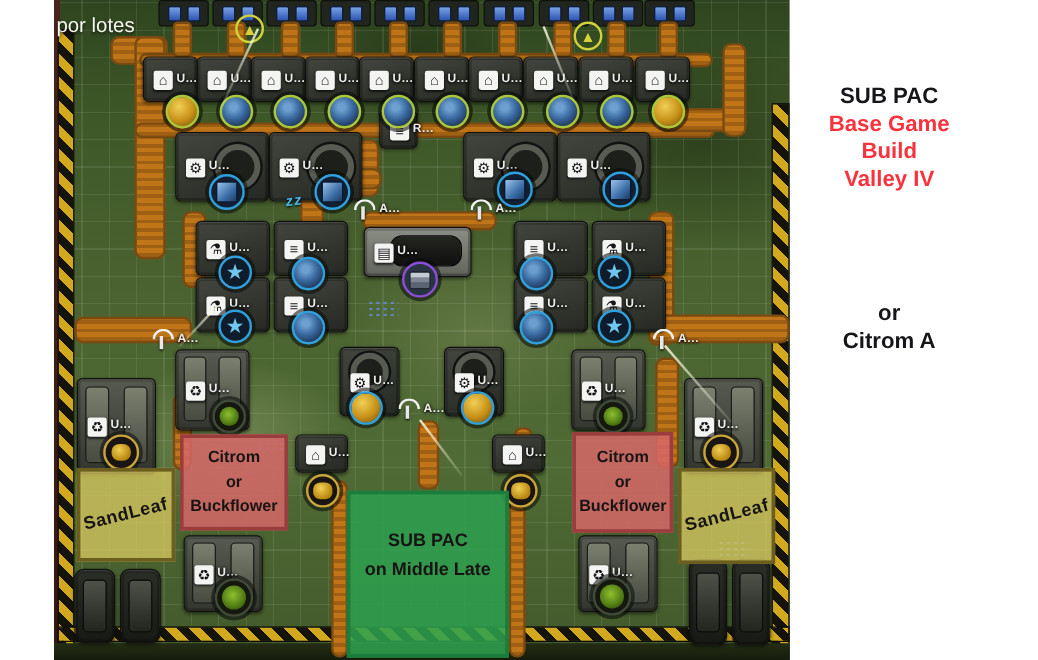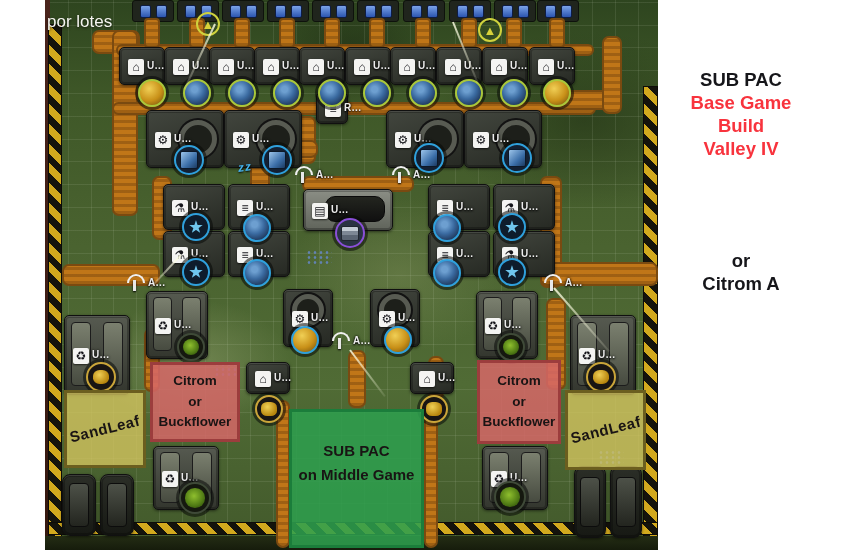--- a/index.html
+++ b/index.html
@@ -359,21 +359,21 @@
     <div class="overlay" style="left: 64px; top: 390px; width: 82px; height: 78px; background: rgba(214, 198, 96, 0.78); border-color: rgb(107, 94, 31); font-size: 15px;">
       <span class="oline rot">SandLeaf</span>
     </div>
     <div class="overlay" style="left: 150px; top: 362px; width: 90px; height: 80px; background: rgba(214, 103, 103, 0.85); border-color: rgb(156, 61, 61); font-size: 13.5px;">
       <span class="oline">Citrom</span>
       <span class="oline">or</span>
       <span class="oline">Buckflower</span>
     </div>
     <div class="overlay" style="left: 289px; top: 409px; width: 135px; height: 139px; background: rgba(46, 158, 77, 0.88); border-color: rgb(27, 125, 59); font-size: 15px; padding-bottom: 32px;">
       <span class="oline">SUB PAC</span>
-      <span class="oline">on Middle Game</span>
+      <span class="oline">on Middle Late</span>
     </div>
     <div class="overlay" style="left: 477px; top: 360px; width: 84px; height: 84px; background: rgba(214, 103, 103, 0.85); border-color: rgb(156, 61, 61); font-size: 13.5px;">
       <span class="oline">Citrom</span>
       <span class="oline">or</span>
       <span class="oline">Buckflower</span>
     </div>
     <div class="overlay" style="left: 565px; top: 390px; width: 81px; height: 80px; background: rgba(214, 198, 96, 0.78); border-color: rgb(107, 94, 31); font-size: 15px;">
       <span class="oline rot">SandLeaf</span>
     </div>
   </div>

